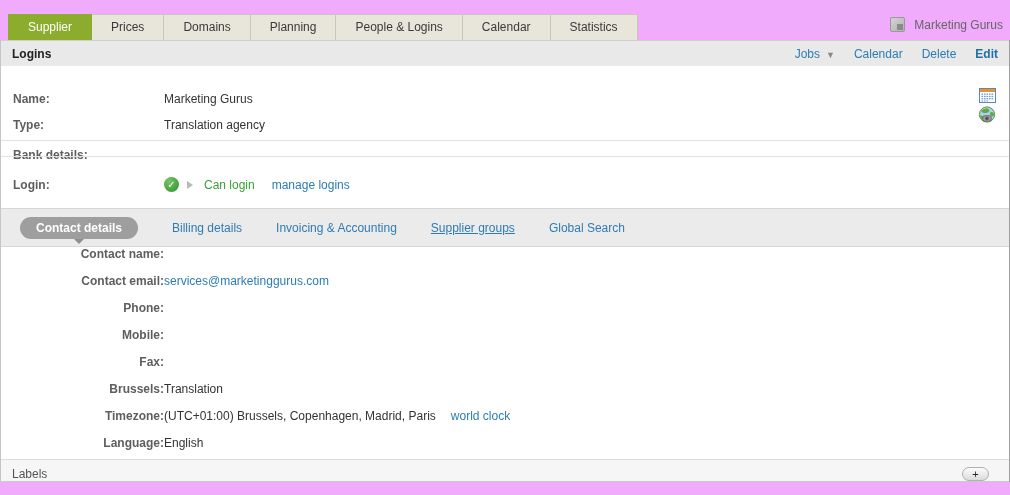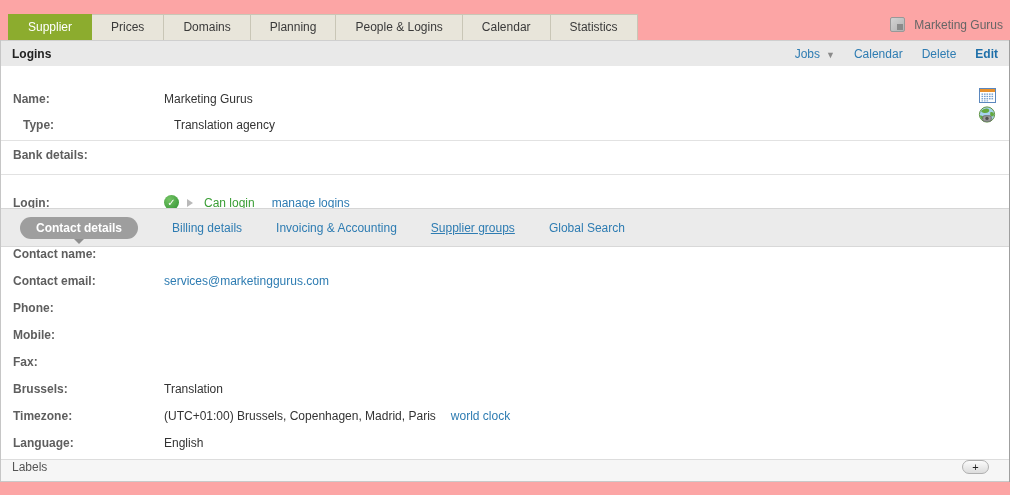--- a/index.html
+++ b/index.html
@@ -1,18 +1,18 @@
 <!DOCTYPE html>
 <html><head>
 <meta charset="utf-8">
 <style>
   * { margin:0; padding:0; box-sizing:border-box; }
   html,body { background:#fff; }
   .page {
-    position:relative; width:1010px; height:495px; background:#fca5a5;
+    position:relative; width:1010px; height:495px; background:#f0abfc;
     font-family:"Liberation Sans", sans-serif; font-size:12px; color:#333;
     overflow:hidden;
   }
 
   
   .tabbar { position:absolute; top:14px; left:8px; display:flex; }
   .tab {
     height:26px; line-height:25px; padding:0 19px; background:#e8e5da;
     border:1px solid #c9c6b6; border-bottom:none; color:#3a3a3a;
     cursor:pointer; white-space:nowrap;
@@ -36,23 +36,23 @@
   .company-actions { margin-left:auto; display:flex; align-items:center; gap:19px; }
   .link { color:#2e7cb2; text-decoration:none; cursor:pointer; white-space:nowrap; }
   .link.edit { font-weight:bold; color:#1e6fa9; }
   .caret { color:#8a8a8a; font-size:9px; margin-left:6px; }
 
   
   .frow { position:absolute; left:0; right:0; display:flex; align-items:center; }
   .flabel { flex:none; width:163px; padding-left:12px; font-weight:bold; color:#5e5e5e; }
   .fvalue { color:#333; }
   #row-name  { top:46px;  height:26px; }
-  #row-type  { top:72px;  height:26px;padding-left:10px; }
+  #row-type  { top:72px;  height:26px; }
   #row-bank  { top:100px; height:28px; border-top:1px solid #e2e2e2; }
-  #row-login { top:134px; height:56px; border-top:1px solid #e2e2e2; }
+  #row-login { top:116px; height:56px; border-top:1px solid #e2e2e2; }
 
   .check-icon { width:15px; height:15px; border-radius:50%;
     background:radial-gradient(circle at 35% 30%, #74c464, #2f9032);
     color:#fff; font-size:10px; line-height:15px; text-align:center; flex:none; }
   .expander { width:0; height:0; border-left:6px solid #b9b9b9; border-top:4px solid transparent;
     border-bottom:4px solid transparent; margin:0 11px 0 8px; cursor:pointer; }
   .status-green { color:#3a9e35; }
   .manage-link { margin-left:17px; }
 
   .side-icons { position:absolute; top:47px; right:13px; display:flex; flex-direction:column;
@@ -65,28 +65,28 @@
     display:flex; align-items:center; gap:34px; padding-left:19px; }
   .subtab-pill { position:relative; background:#9e9e9e; color:#fff; font-weight:bold;
     padding:4px 16px; border-radius:11px; cursor:pointer; }
   .subtab-pill::after { content:""; position:absolute; left:50%; bottom:-5px; margin-left:-5px;
     border:5px solid transparent; border-top:5px solid #8f8f8f; border-bottom:none; }
   .subtab { color:#2e7cb2; cursor:pointer; text-decoration:none; }
   .subtab.underline { text-decoration:underline; }
 
   
   .contact { position:absolute; top:200px; left:0; right:0; }
-  .crow { height:27px; display:flex; align-items:center; }
+  .crow { height:27px; display:flex; align-items:center;text-align:right; }
   .crow .flabel { width:163px; }
   .world-clock { margin-left:15px; }
 
   
   .labels-bar { position:absolute; left:0; right:0; bottom:0; height:23px; background:#f6f6f6;
     border-top:1px solid #ddd; border-bottom:1px solid #c9c9c9;
-    display:flex; align-items:flex-start; padding:0 11px; color:#555; }
+    display:flex; align-items:flex-end; padding:0 11px; color:#555; }
   .add-btn { margin-left:auto; margin-right:9px; width:27px; height:14px; border:1px solid #b0b0b0;
     border-radius:8px; background:linear-gradient(#fbfbfb,#dcdcdc); font-size:11px; line-height:12px;
     text-align:center; color:#222; cursor:pointer; font-family:"Liberation Sans",sans-serif; padding:0; }
 </style>
 </head>
 <body>
 
 <div class="page">
 
   <div class="tabbar">

